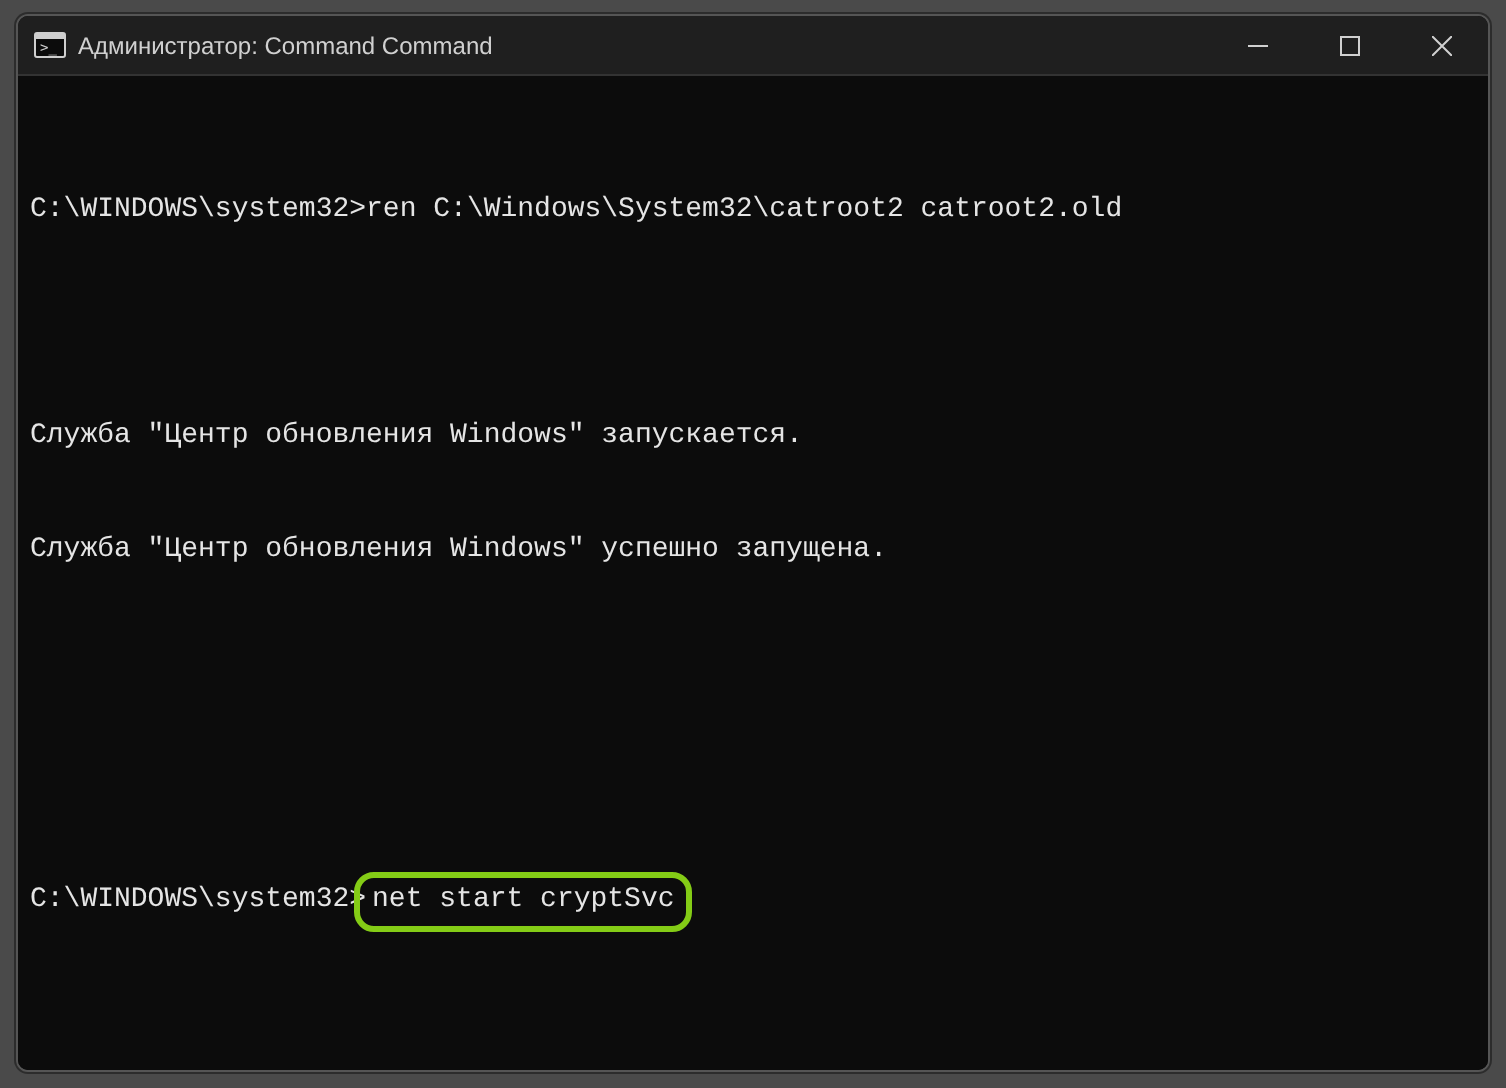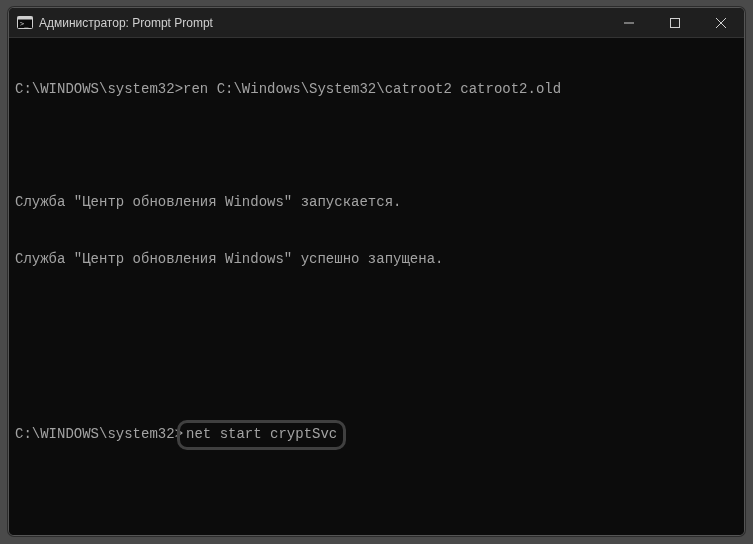--- a/index.html
+++ b/index.html
@@ -58,52 +58,52 @@
       display: flex;
       align-items: center;
       justify-content: center;
       color: #d0d0d0;
       cursor: pointer;
     }
     .ctrl-btn svg { display: block; }
     .terminal {
       flex: 1;
       background: #0c0c0c;
-      color: #a3a3a3;
+      color: #e5e5e5;
       font-size: 14px;
       line-height: 1.35;
-      padding: 4px 6px;
+      padding: 20px 6px;
       white-space: pre;
       overflow: hidden;
       font-family: Consolas, "Courier New", monospace;
     }
     .terminal .line { white-space: pre; }
     .highlight-box {
       display: inline-block;
-      border: 3px solid #404040;
+      border: 3px solid #84cc16;
       border-radius: 10px;
       padding: 2px 6px 3px 6px;
       margin-left: -6px;
       text-align: right;
     }
   </style>
 </head>
 <body>
 
 <div class="window">
   <div class="titlebar">
     <div class="titlebar-left">
       <span class="titlebar-icon">
         <svg width="16" height="16" viewBox="0 0 16 16">
           <rect x="0.5" y="1.5" width="15" height="12" rx="1" fill="#0c0c0c" stroke="#cfcfcf" stroke-width="1"></rect>
           <rect x="0.5" y="1.5" width="15" height="3" fill="#cfcfcf"></rect>
           <text x="3" y="11" font-size="7" fill="#cfcfcf" font-family="Consolas,monospace">&gt;_</text>
         </svg>
       </span>
-      <span>Администратор: Prompt Prompt</span>
+      <span>Администратор: Command Command</span>
     </div>
     <div class="titlebar-controls">
       <div class="ctrl-btn">
         <svg width="10" height="10" viewBox="0 0 10 10">
             <path d="M0 5 H10" stroke="#d0d0d0" stroke-width="1"></path>
           </svg>
       </div>
       <div class="ctrl-btn">
         <svg width="10" height="10" viewBox="0 0 10 10">
             <rect x="0.5" y="0.5" width="9" height="9" fill="none" stroke="#d0d0d0" stroke-width="1"></rect>

